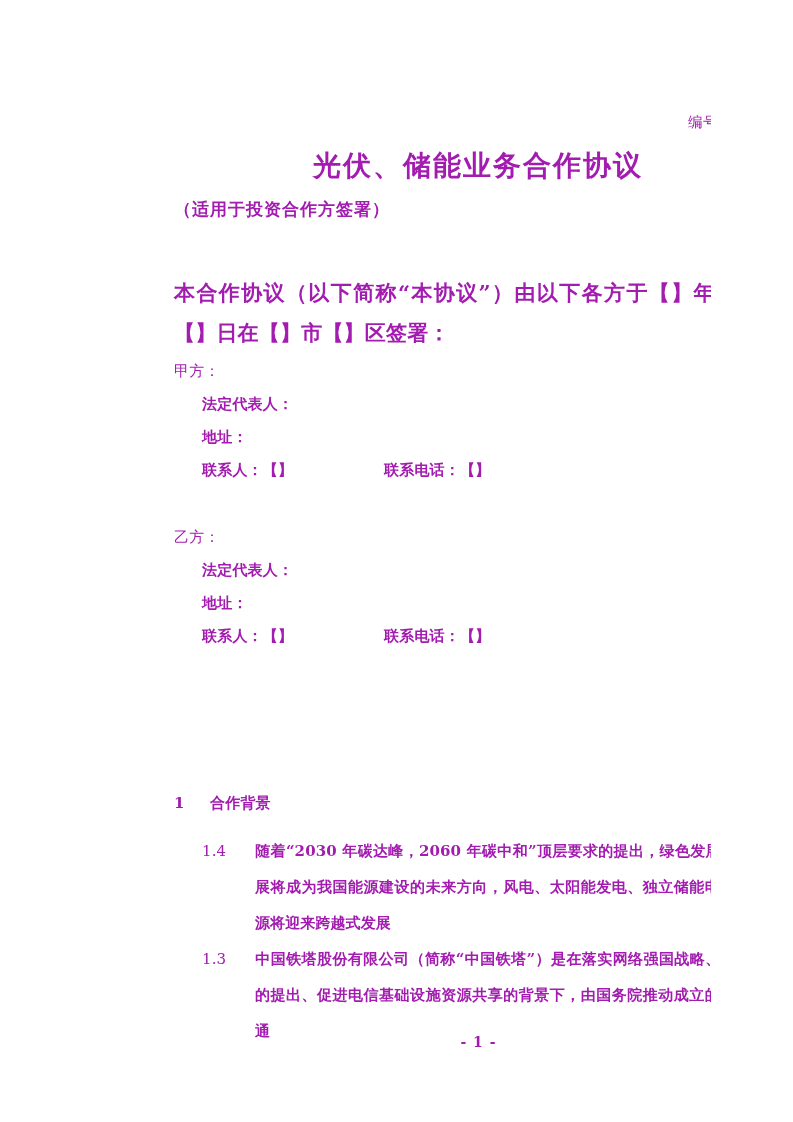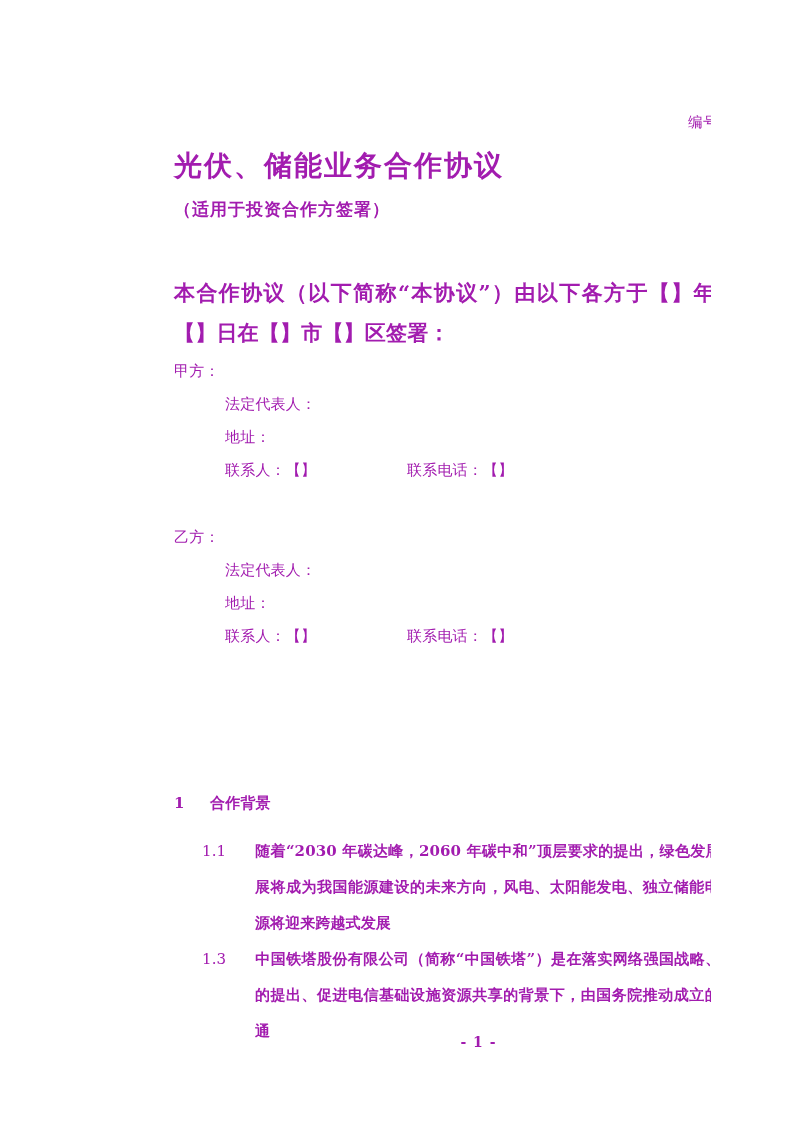--- a/index.html
+++ b/index.html
@@ -40,21 +40,21 @@
     padding-right: 49px;
     box-sizing: border-box;
   }
 
   
   .title {
     position: absolute;
     left: 0;
     top: 148px;
     width: 608px;
-    text-align: left;
+    text-align: center;
     font-size: 28px;
     font-weight: bold;
     letter-spacing: 2px;
     line-height: 1.25;
   }
 
   .subtitle {
     position: absolute;
     left: 0;
     top: 198px;
@@ -90,22 +90,22 @@
   .party-b { top: 521px; }
 
   .party-label {
     font-weight: normal;
     font-size: 15px;
     line-height: 33px;
     letter-spacing: 0.2px;
   }
 
   .party-field {
-    margin-left: 51px;
-    font-weight: normal;
+    margin-left: 28px;
+    font-weight: bold;
     font-size: 15px;
     line-height: 33px;
     letter-spacing: 0.2px;
     white-space: nowrap;
   }
 
   .field-contact {
     display: inline-block;
     width: 182px;
   }
@@ -193,21 +193,21 @@
       <div class="party-field">
         <span class="field-contact">联系人：【】</span><span>联系电话：【】</span>
       </div>
     </div>
 
     <div class="sec-heading">
       <span class="sec-num">1</span><span>合作背景</span>
     </div>
 
     <div class="clause clause-1-1">
-      <span class="clause-num">1.1</span><span>随着“2030 年碳达峰，2060 年碳中和”顶层要求的提出，绿色发展与高效发展将成为我国能源建设的未来方向，风电、太阳能发电、独立储能电站等新能源将迎来跨越式发展</span>
+      <span class="clause-num">1.4</span><span>随着“2030 年碳达峰，2060 年碳中和”顶层要求的提出，绿色发展与高效发展将成为我国能源建设的未来方向，风电、太阳能发电、独立储能电站等新能源将迎来跨越式发展</span>
     </div>
 
     <div class="clause clause-1-2">
       <span class="clause-num">1.3</span><span>中国铁塔股份有限公司（简称“中国铁塔”）是在落实网络强国战略、顶层要求的提出、促进电信基础设施资源共享的背景下，由国务院推动成立的国有大型通</span>
     </div>
 
   </div>
 
   <div class="footer">- 1 -</div>
 

